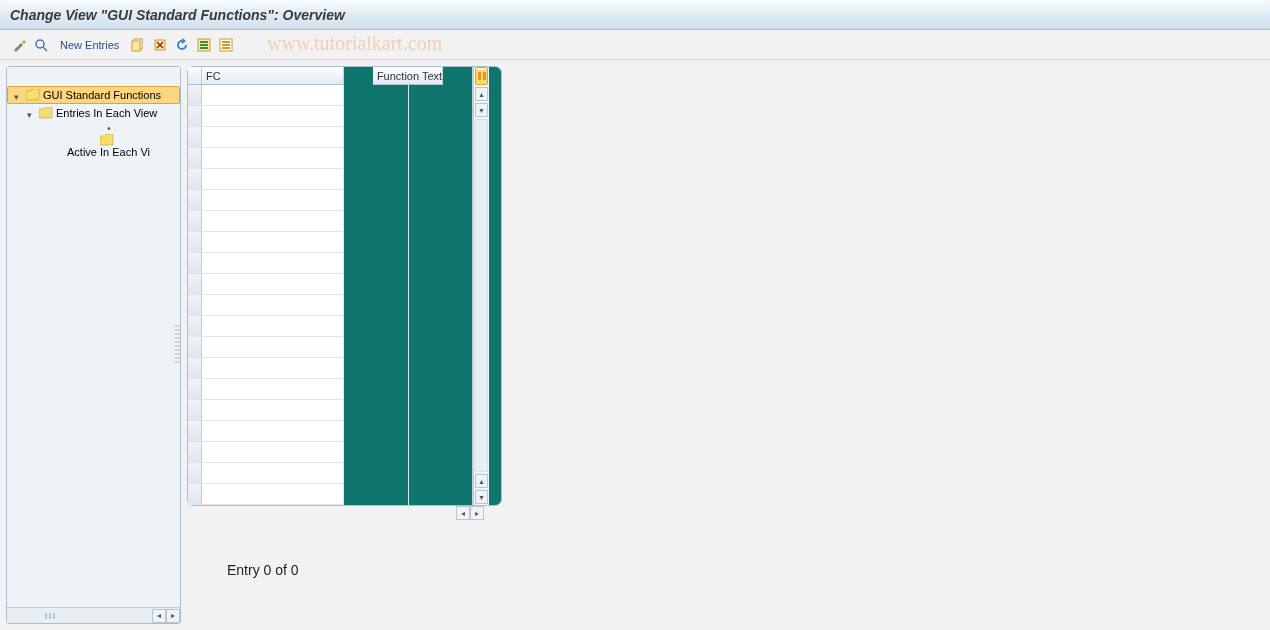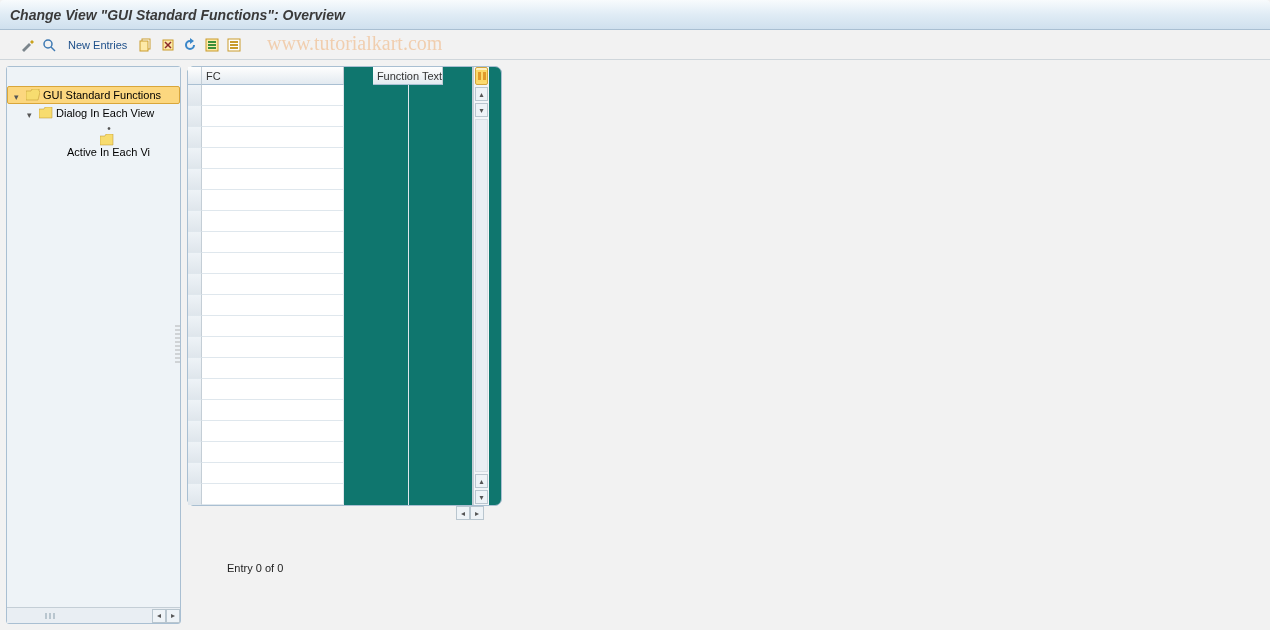--- a/index.html
+++ b/index.html
@@ -22,21 +22,21 @@
     font-style: italic;
     font-size: 14px;
     color: #3a3a3a;
     border-radius: 4px 4px 0 0;
   }
   .toolbar {
     height: 30px;
     background: #f2f2f2;
     border-bottom: 1px solid #cfd6db;
     display: flex; align-items: center;
-    padding: 0 18px;
+    padding: 0 10px;
     gap: 4px;
     position: relative;
   }
   .tb-icon {
     width: 18px; height: 18px;
     display: inline-flex;
     align-items: center; justify-content: center;
     cursor: pointer;
     border-radius: 2px;
   }
@@ -225,21 +225,21 @@
     background: linear-gradient(to bottom, #fff7d4, #fce18a);
     border: 1px solid #c6a752;
     border-radius: 2px;
     display: flex; align-items: center;
     padding-left: 4px;
     cursor: pointer;
     gap: 30px;
     font-size: 11px;
     color: #333;
   }
-  .entry-label { font-size: 11px; color: #222; }
+  .entry-label { font-size: 14px; color: #222; }
 </style>
 </head>
 <body>
 
 <div class="title-bar">
   <span>Change View "GUI Standard Functions": Overview</span>
 </div>
 
 <div class="toolbar">
   <span class="tb-icon">
@@ -305,21 +305,21 @@
         </span>
         <span>GUI Standard Functions</span>
       </div>
       <div class="tree-row" style="padding-left:18px;">
         <span class="tree-toggle open"></span>
         <span class="folder closed">
           <svg width="14" height="12">
               <path d="M0 2 L5 2 L6 0 L13 0 L13 11 L0 11 Z" fill="#f7dc6f" stroke="#b8932a" stroke-width="0.5"></path>
             </svg>
         </span>
-        <span>Dialog In Each View</span>
+        <span>Entries In Each View</span>
       </div>
       <div class="tree-row" style="padding-left:32px;flex-direction:column;">
         <span class="dot"></span>
         <span class="folder closed">
           <svg width="14" height="12">
               <path d="M0 2 L5 2 L6 0 L13 0 L13 11 L0 11 Z" fill="#f7dc6f" stroke="#b8932a" stroke-width="0.5"></path>
             </svg>
         </span>
         <span>Active In Each Vi</span>
       </div>

